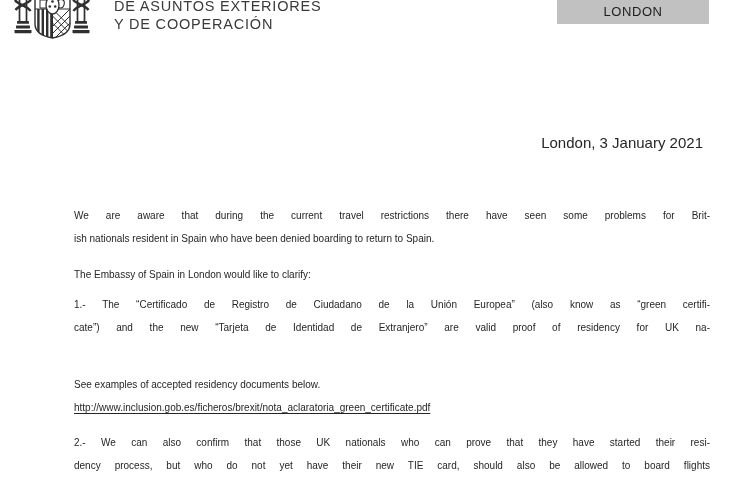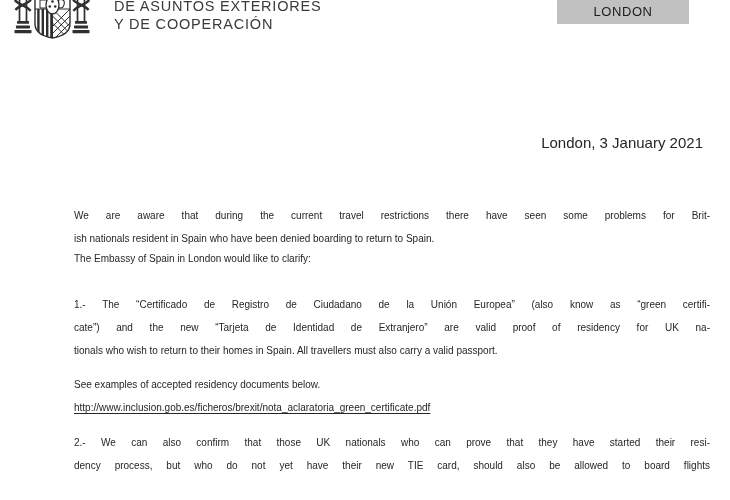--- a/index.html
+++ b/index.html
@@ -8,41 +8,41 @@
     background:#ffffff; font-family:"Liberation Sans","DejaVu Sans",sans-serif;
   }
 
   
   #coat { position:absolute; left:14px; top:0; width:76px; height:40px; }
   #ministry {
     position:absolute; left:114px; top:-3px; color:#3a3a3a;
     font-size:14.5px; line-height:18px; letter-spacing:0.8px; white-space:nowrap;
   }
   #office-badge {
-    position:absolute; left:557px; top:0; width:132px; height:24px;
+    position:absolute; left:557px; top:0; width:152px; height:24px;
     background:#c1c1c1; display:flex; align-items:center; justify-content:center;
     padding-bottom:2px; box-sizing:border-box;
     font-size:13px; letter-spacing:0.6px; color:#1c1c1c;
   }
 
   
   #date-line {
     position:absolute; left:300px; top:131px; width:403px;
     text-align:right; font-size:15px; line-height:23px; color:#262626;
   }
 
   
   .para {
     position:absolute; left:74px; width:636px;
     font-size:10px; line-height:23px; color:#262626; letter-spacing:0;
   }
   .ln { text-align:justify; text-align-last:justify; }
   .ln.last { text-align:center; text-align-last:left; }
   #para-1 { top:204px; }
-  #para-2 { top:247px; }
+  #para-2 { top:263px; }
   #para-3 { top:293px; }
   #para-4 { top:373px; }
   #para-5 { top:431px; }
 
   a.doclink { color:inherit; text-decoration:underline; text-underline-offset:2px; cursor:pointer; }
 </style>
 </head>
 <body>
 
 <div id="page">
@@ -133,21 +133,20 @@
     <div class="ln last">ish nationals resident in Spain who have been denied boarding to return to Spain.</div>
   </div>
 
   <div class="para" id="para-2">
     <div class="ln last">The Embassy of Spain in London would like to clarify:</div>
   </div>
 
   <div class="para" id="para-3">
     <div class="ln">1.- The “Certificado de Registro de Ciudadano de la Unión Europea” (also know as “green certifi-</div>
     <div class="ln">cate”) and the new “Tarjeta de Identidad de Extranjero” are valid proof of residency for UK na-</div>
-    <div class="ln last">tionals who wish to return to their homes in Spain. All travellers must also carry a valid passport.</div>
   </div>
 
   <div class="para" id="para-4">
     <div class="ln last">See examples of accepted residency documents below.</div>
     <div class="ln last">
       <a class="doclink">http://www.inclusion.gob.es/ficheros/brexit/nota_aclaratoria_green_certificate.pdf</a>
     </div>
   </div>
 
   <div class="para" id="para-5">

